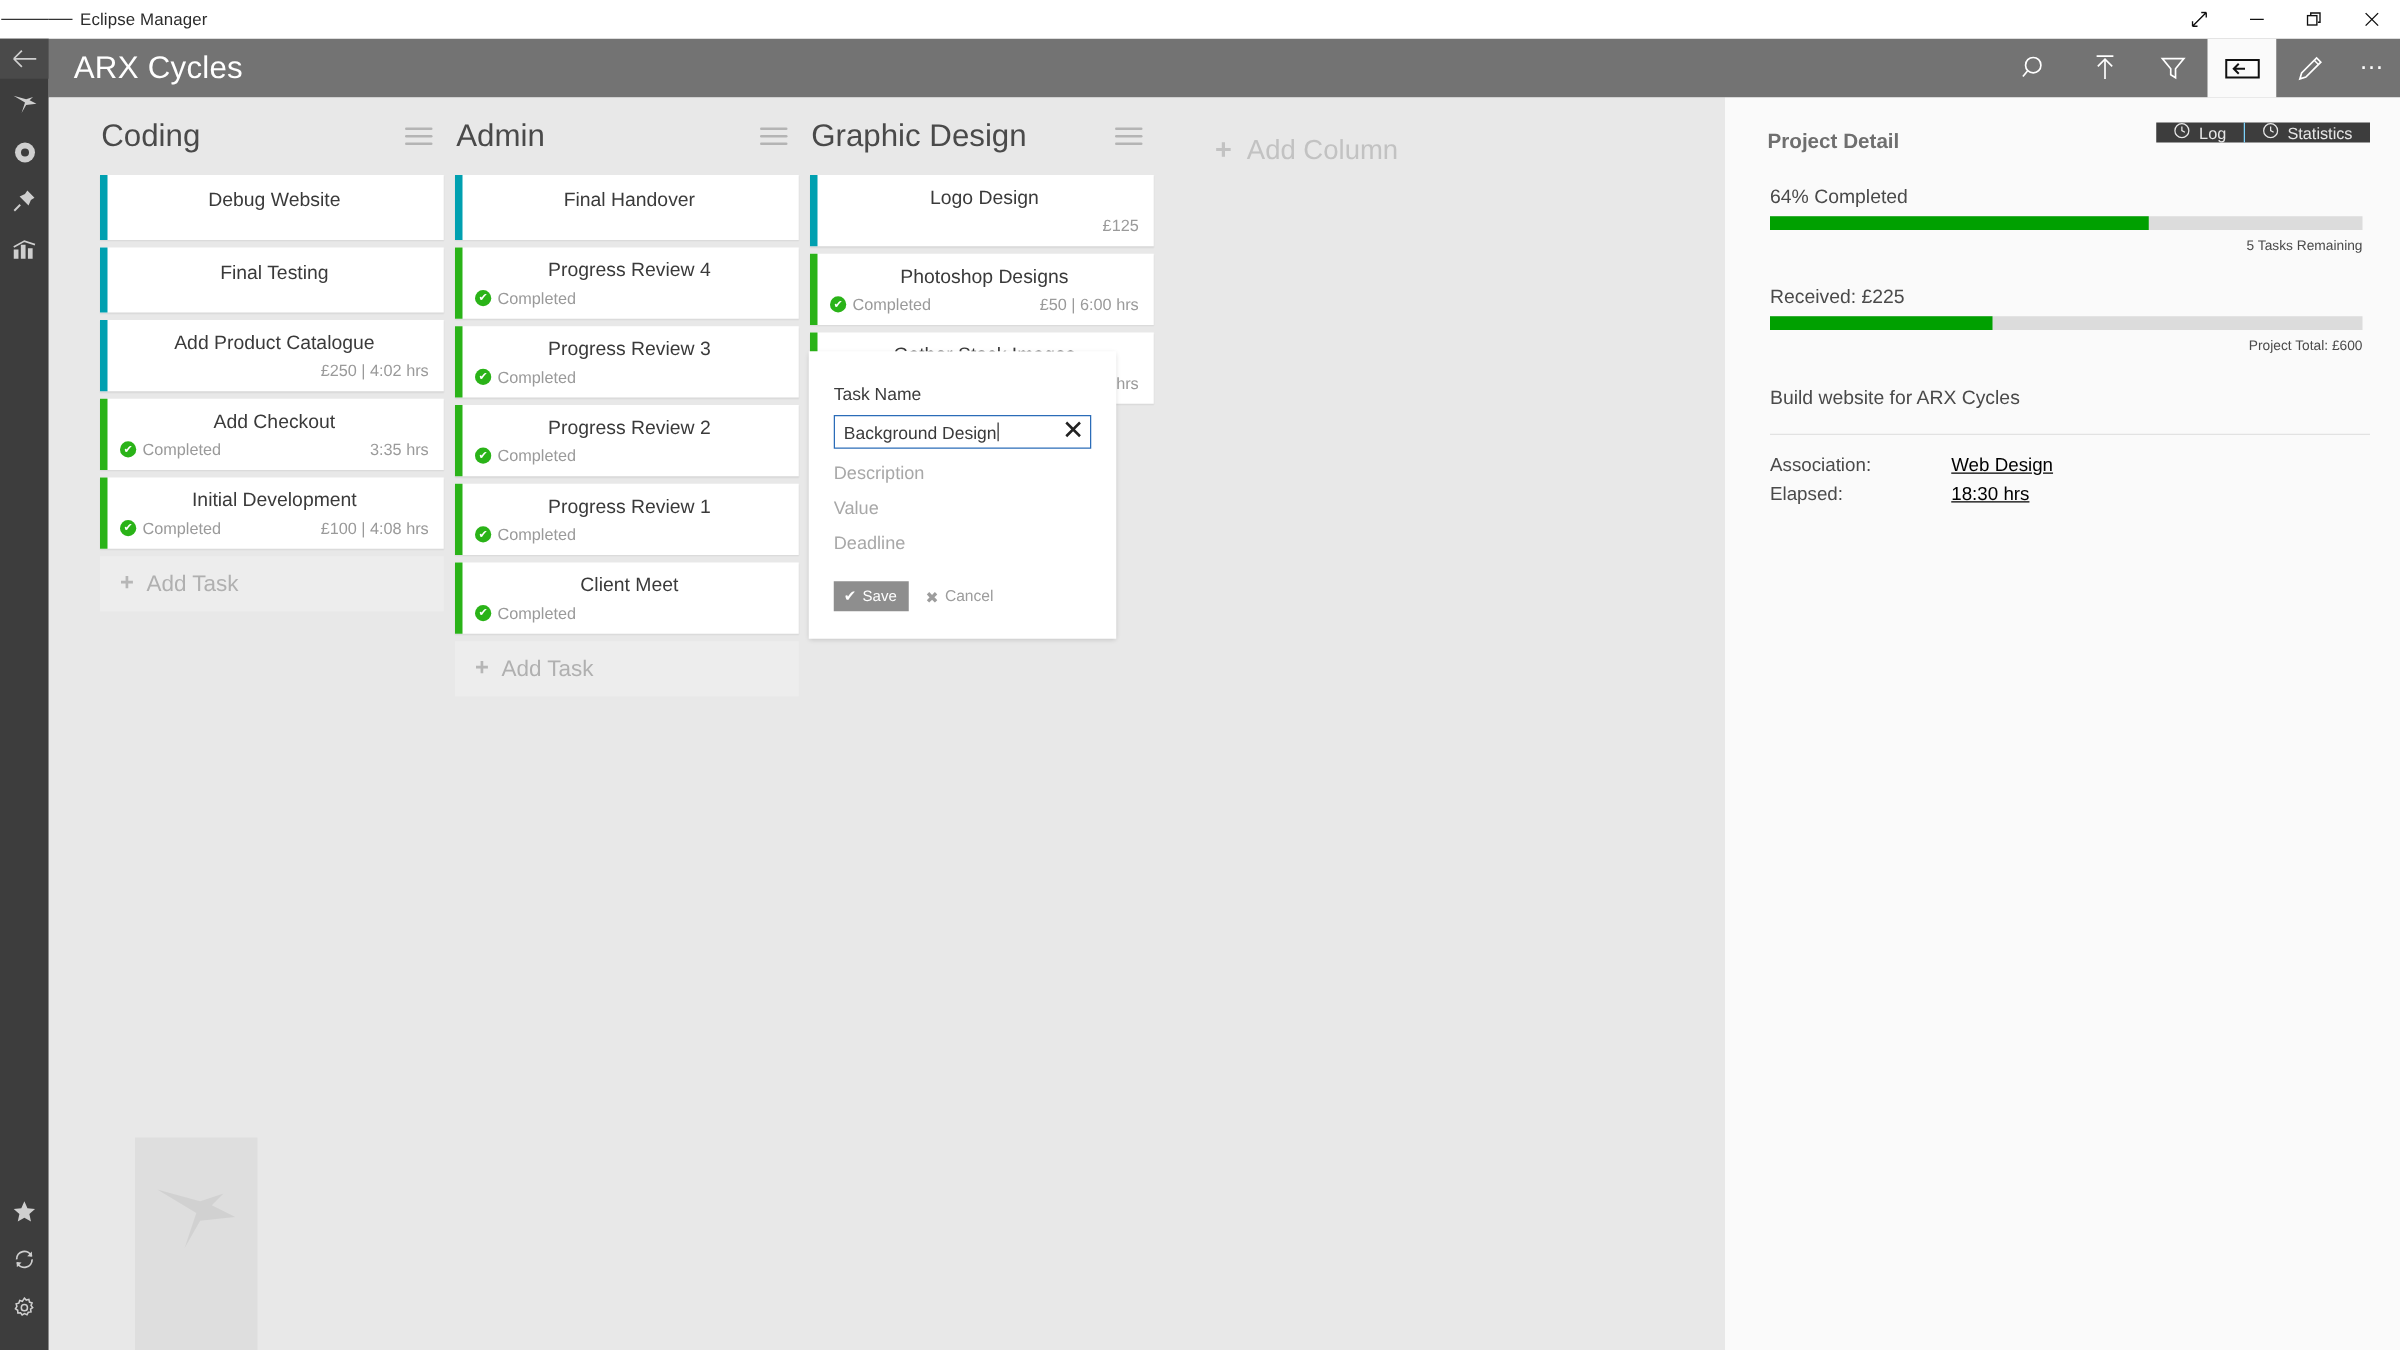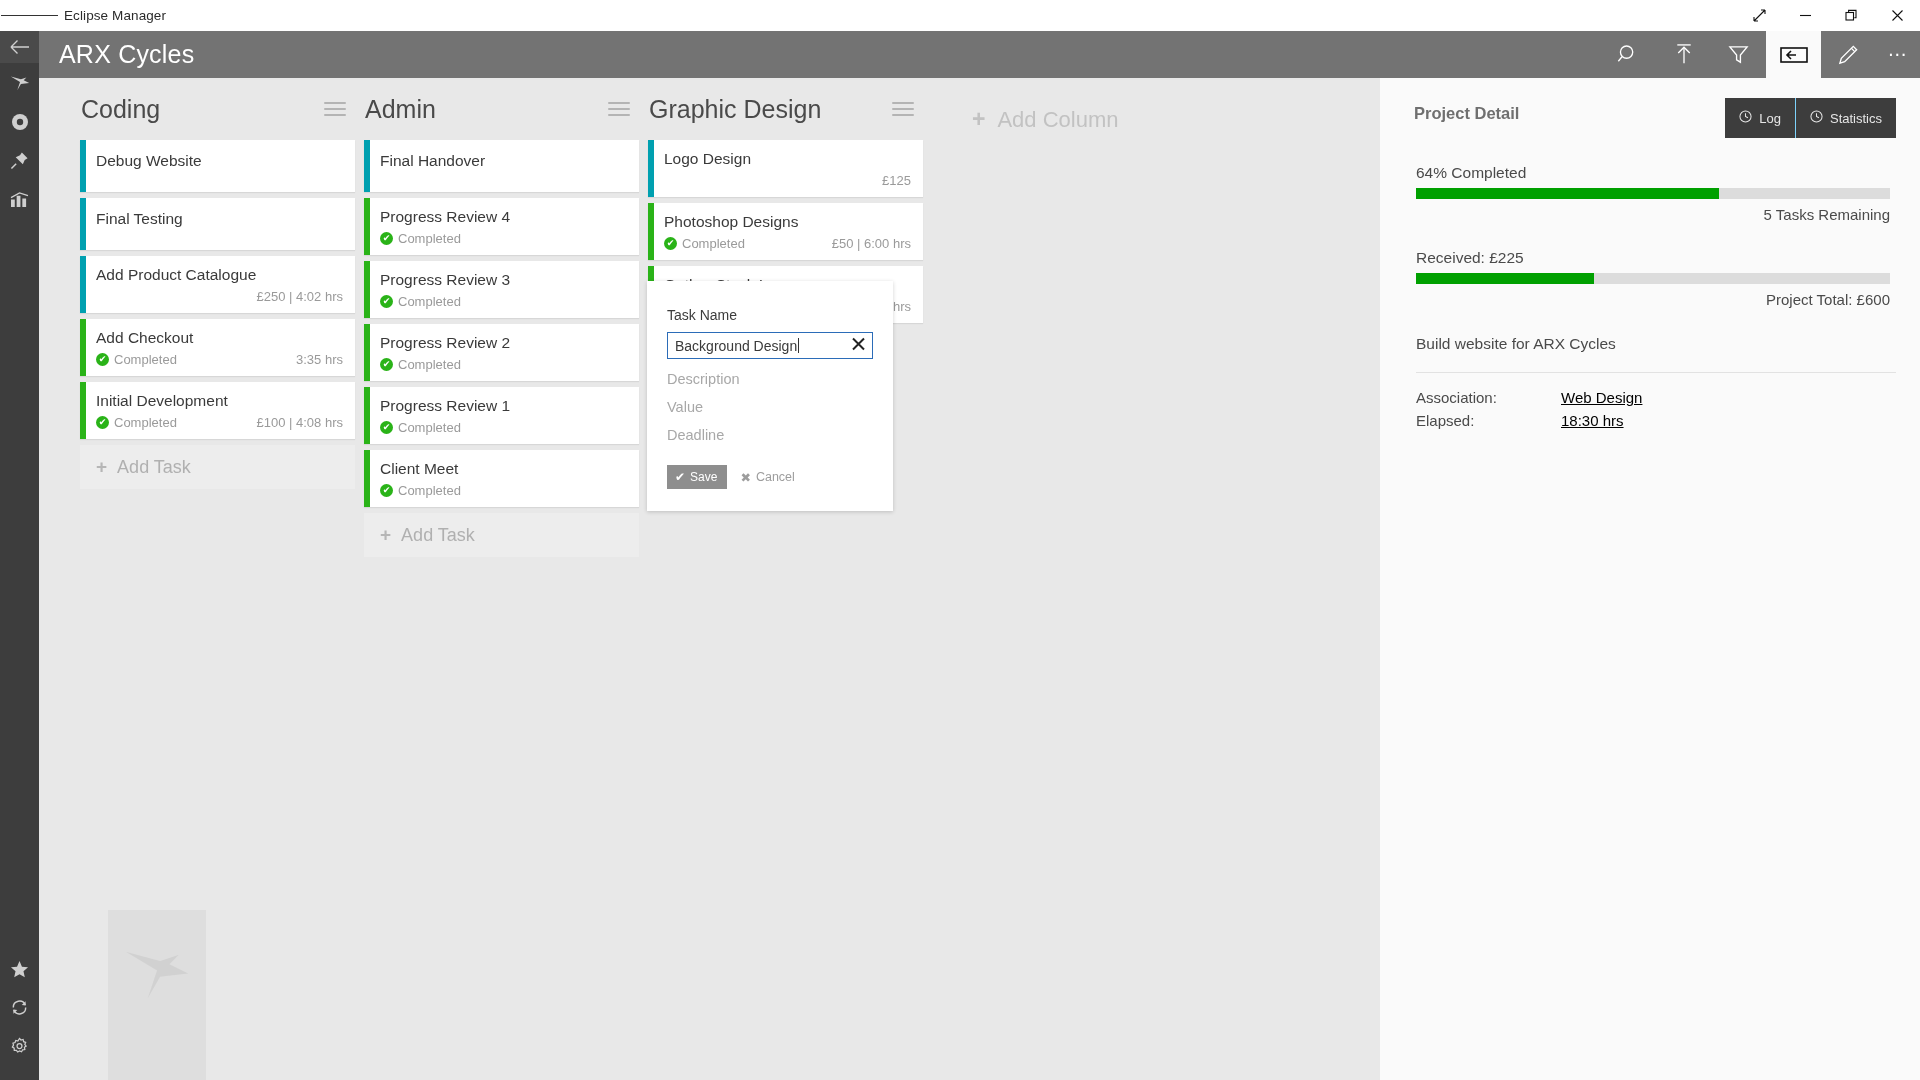--- a/index.html
+++ b/index.html
@@ -81,21 +81,21 @@
   .col-menu span { display: block; height: 2.6px; background: #b4b4b4; margin: 3.4px 0; border-radius:1px; }
 
   .card {
     position: relative; background: #ffffff; margin-bottom: 6px;
     padding: 9px 12px 9px 16px; min-height: 44px;
     box-shadow: 0 1px 1px rgba(0,0,0,.07);
   }
   .card .bar { position: absolute; left: 0; top: 0; bottom: 0; width: 6px; }
   .card.open .bar { background: #00a0b0; }
   .card.done .bar { background: #2ab318; }
-  .card-title { font-size: 15.5px; color: #3a3a3a; line-height: 20px; }
+  .card-title { font-size: 15.5px; color: #3a3a3a; line-height: 20px; text-align: center; }
   .card-meta { display: flex; align-items: center; margin-top: 3px; min-height: 16px; }
   .done-tag { display: flex; align-items: center; font-size: 13px; color: #9a9a9a; }
   .done-tag .tick {
     width: 13px; height: 13px; border-radius: 50%; background: #2ab318; color: #fff;
     font-size: 9px; display: inline-flex; align-items: center; justify-content: center;
     margin-right: 5px; line-height: 1;
   }
   .card-value { margin-left: auto; font-size: 13px; color: #9a9a9a; }
   .card.tall { min-height: 52px; padding-top: 11px; padding-bottom: 18px; }
 
@@ -135,29 +135,29 @@
   
   .detail {
     position: absolute; top: 78px; left: 1380px; width: 540px; height: 1002px;
     background: #fafafa; padding: 20px 24px 0 34px;
   }
   .detail-head { display: flex; align-items: flex-start; }
   .detail-title { font-size: 16.5px; color: #6f6f6f; font-weight: bold; margin-top: 6px; }
   .detail-tabs { margin-left: auto; display: flex; background: #3d3d3d; }
   .d-tab {
     display: flex; align-items: center; gap: 7px; color: #e6e6e6; font-size: 13px;
-    padding: 12px 14px;
+    padding: 0 14px;
   }
   .d-tab + .d-tab { border-left: 1px solid #7dd3fc; }
 
   .prog-block { margin-top: 26px; padding: 0 6px 0 2px; }
   .prog-label { font-size: 15.5px; color: #4a4a4a; margin-bottom: 6px; }
   .prog-track { height: 11px; background: #dcdcdc; width: 100%; }
   .prog-fill { height: 11px; background: #00a000; }
-  .prog-sub { text-align: right; font-size: 15px; color: #4a4a4a; margin-top: 7px; }
+  .prog-sub { text-align: right; font-size: 11px; color: #4a4a4a; margin-top: 7px; }
 
   .detail-desc { font-size: 15.5px; color: #4a4a4a; margin-top: 27px; padding-left: 2px; }
   .detail-rule { height: 1px; background: #e2e2e2; margin: 19px 0 0 2px; }
   .kv { margin-top: 14px; padding-left: 2px; }
   .kv-row { display: flex; font-size: 15px; color: #4a4a4a; line-height: 22.5px; }
   .kv-key { width: 145px; }
   .kv-val { color: #000000; text-decoration: underline; }
 </style>
 </head>
 <body>

